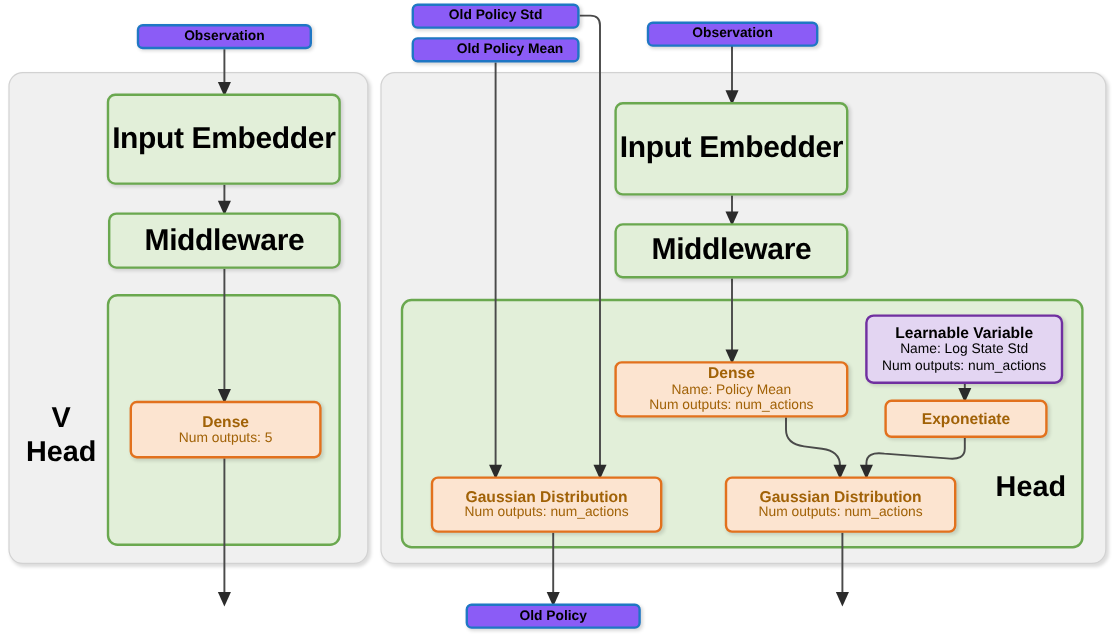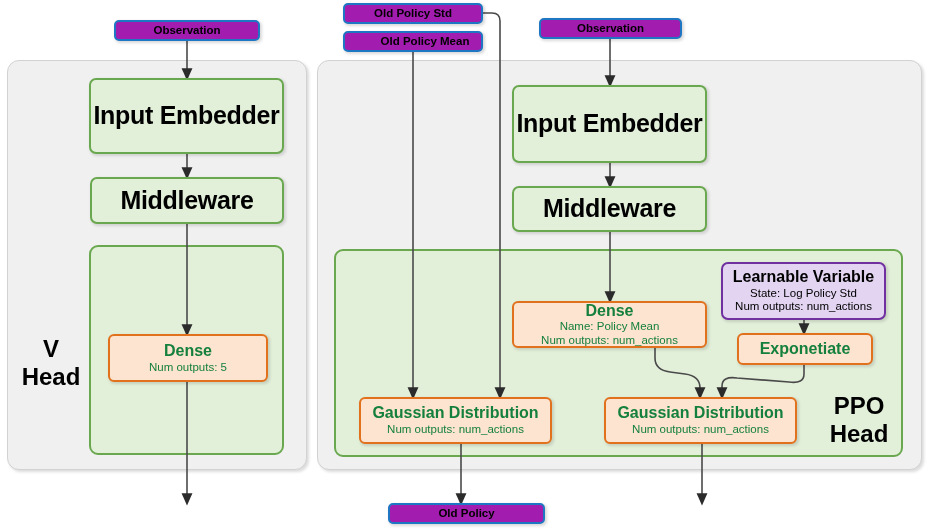--- a/index.html
+++ b/index.html
@@ -62,45 +62,45 @@
     font-size: 25px;
     letter-spacing: -0.3px;
   }
   
   .block-orange {
     background: #fce4d0;
     border: 2px solid #e2711d;
     border-radius: 6px;
     box-shadow: 1.5px 1.5px 3px rgba(0,0,0,0.13);
     z-index: 6;
-    color: #15803d;
+    color: #a16207;
   }
   
   .block-purple {
     background: #e3d5f2;
     border: 2px solid #7030a0;
     border-radius: 7px;
     box-shadow: 1.5px 1.5px 3px rgba(0,0,0,0.13);
     z-index: 6;
     color: #000000;
   }
   
   .block-blue {
-    background: #a21caf;
+    background: #8b5cf6;
     border: 2px solid #1f77c4;
     border-radius: 5px;
     box-shadow: 1.5px 1.5px 3px rgba(0,0,0,0.15);
     z-index: 7;
     color: #000000;
     font-weight: bold;
     font-size: 11.5px;
   }
   .title-line {
     font-weight: bold;
-    font-size: 16px;
+    font-size: 13px;
   }
   .sub-line {
     font-weight: normal;
     font-size: 11.5px;
   }
   
   .head-label {
     position: absolute;
     font-weight: bold;
     font-size: 24px;
@@ -172,21 +172,20 @@
     <span class="title-line">Dense</span>
     <span class="sub-line">Num outputs: 5</span>
   </div>
 
 
   <div class="node container-gray" style="left:317px; top:60px; width:605px; height:410px;"></div>
 
   <div class="node group-green" style="left:334px; top:249px; width:569px; height:208px;"></div>
 
   <div class="head-label" style="left:815px; top:392px; width:88px;">
-    <div>PPO</div>
     <div>Head</div>
   </div>
 
   <div class="node block-blue" style="left:343px; top:3px; width:140px; height:21px;">
     <span>Old Policy Std</span>
   </div>
 
   <div class="node block-blue" style="left:343px; top:31px; width:140px; height:21px;padding-left:24px;">
     <span>Old Policy Mean</span>
   </div>
@@ -204,36 +203,36 @@
   </div>
 
   <div class="node block-orange" style="left:512px; top:301px; width:195px; height:47px;">
     <span class="title-line">Dense</span>
     <span class="sub-line">Name: Policy Mean</span>
     <span class="sub-line">Num outputs: num_actions</span>
   </div>
 
   <div class="node block-purple" style="left:721px; top:262px; width:165px; height:58px;">
     <span class="title-line">Learnable Variable</span>
-    <span class="sub-line">State: Log Policy Std</span>
+    <span class="sub-line">Name: Log State Std</span>
     <span class="sub-line">Num outputs: num_actions</span>
   </div>
 
   <div class="node block-orange" style="left:737px; top:333px; width:136px; height:32px;text-align:center;">
     <span class="title-line">Exponetiate</span>
   </div>
 
   <div class="node block-orange" style="left:359px; top:397px; width:193px; height:47px;">
     <span class="title-line">Gaussian Distribution</span>
     <span class="sub-line">Num outputs: num_actions</span>
   </div>
 
   <div class="node block-orange" style="left:604px; top:397px; width:193px; height:47px;">
     <span class="title-line">Gaussian Distribution</span>
     <span class="sub-line">Num outputs: num_actions</span>
   </div>
 
-  <div class="node block-blue" style="left:388px; top:503px; width:157px; height:21px;">
+  <div class="node block-blue" style="left:388px; top:503px; width:146px; height:21px;justify-content:flex-end;">
     <span>Old Policy</span>
   </div>
 
 
 </div>
 
 </body></html>

